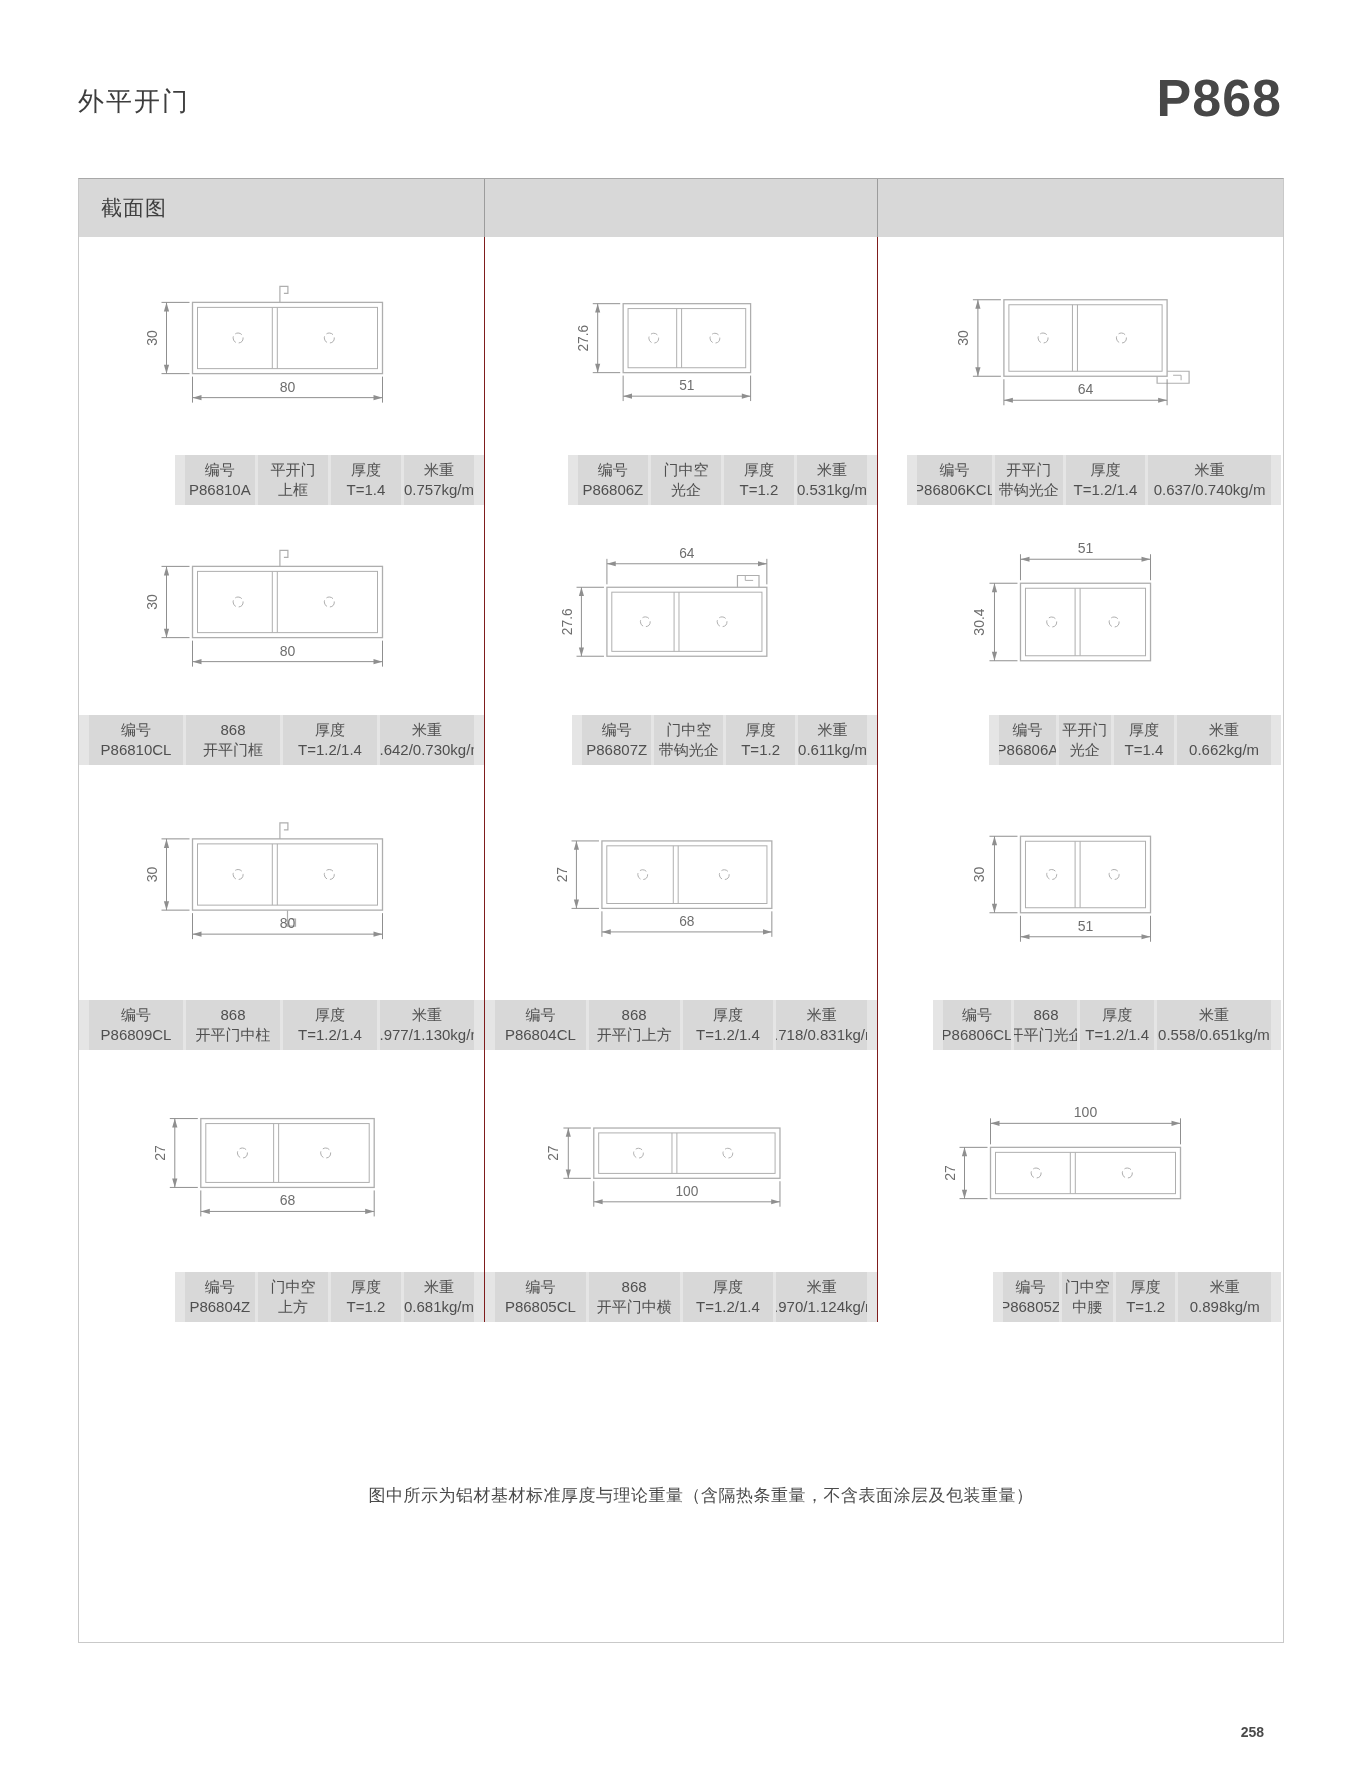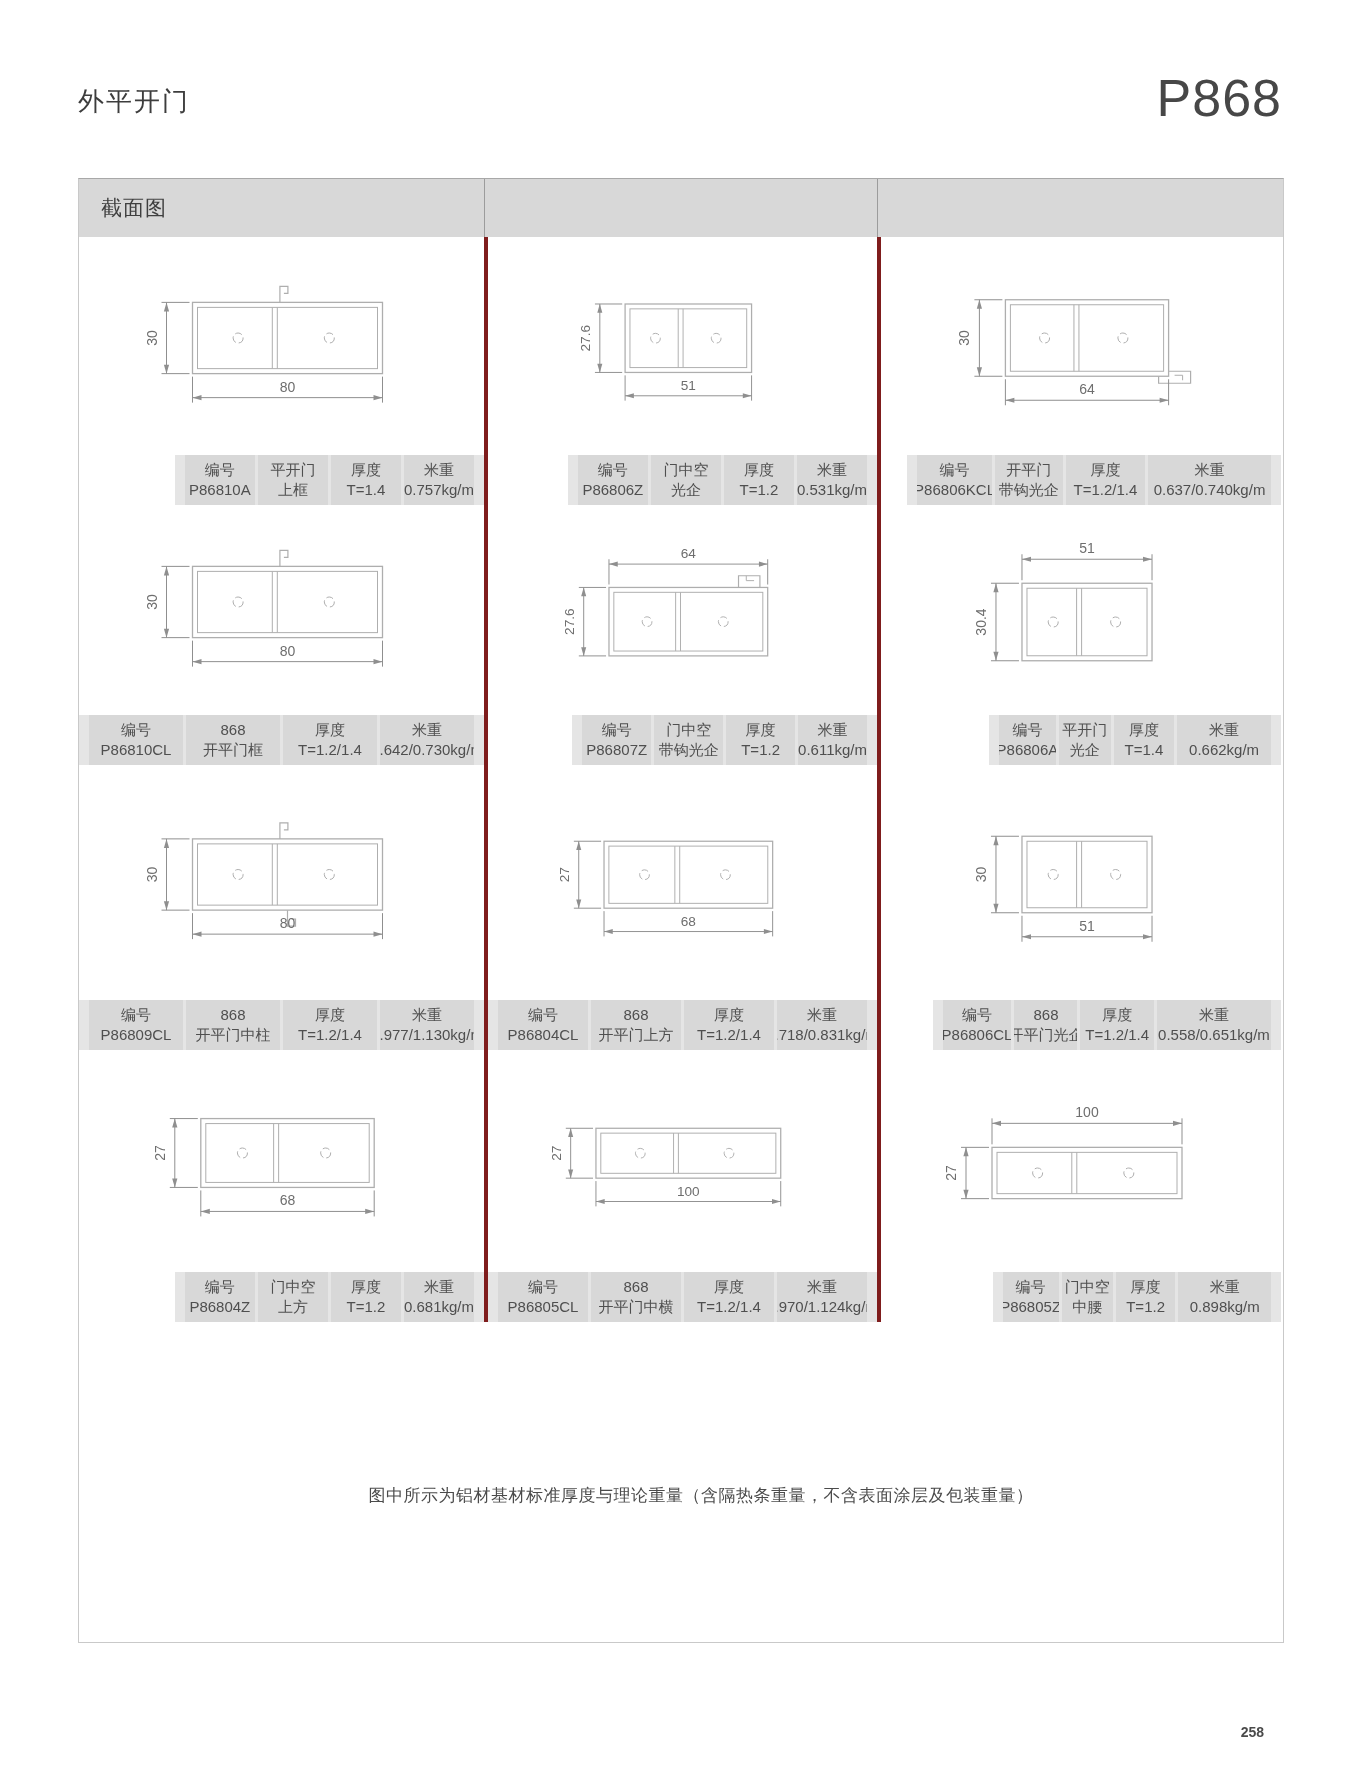--- a/index.html
+++ b/index.html
@@ -1,32 +1,32 @@
 <!DOCTYPE html>
 <html><head>
 <meta charset="utf-8">
 <style>
   html,body{margin:0;padding:0;background:#ffffff;}
   .page{
     position:relative;width:1358px;height:1770px;background:#ffffff;
     font-family:"Liberation Sans","DejaVu Sans",sans-serif;color:#4a4a4a;overflow:hidden;
   }
   .page-title{position:absolute;left:78px;top:84px;font-size:26px;color:#3d3d3d;letter-spacing:2px;}
-  .page-code{position:absolute;right:76px;top:68px;font-size:52px;font-weight:400;color:#474747;letter-spacing:1px;}
+  .page-code{position:absolute;right:76px;top:68px;font-size:52px;font-weight:700;color:#474747;letter-spacing:1px;}
   .catalog-table{
     position:absolute;left:78px;top:178px;width:1204px;
     border:1px solid #c9c9c9;border-top:1px solid #a8a8a8;box-sizing:content-box;
   }
   .table-head{display:grid;grid-template-columns:405px 393px 404px;height:58px;background:#d8d8d8;}
   .th{position:relative;}
   .th + .th{border-left:1px solid #9c9c9c;}
   .th.first{font-size:21px;color:#3f3f3f;display:flex;align-items:center;padding-left:22px;letter-spacing:1px;}
   .body-row{display:grid;grid-template-columns:405px 393px 404px;}
   .cell{display:flex;flex-direction:column;min-width:0;align-items:flex-end;}
-  .cell + .cell{border-left:4px solid #7f1d1d;}
+  .cell + .cell{border-left:1px solid #7f1d1d;}
   .drawing{position:relative;width:100%;}
   .drawing svg{display:block;}
   .info{display:grid;column-gap:3px;padding:0 10px;height:50px;background:#e5e5e5;}
   .info.std{grid-template-columns:1fr 1fr 1fr 1fr;}
   .info.wide{grid-template-columns:0.92fr 0.84fr 0.98fr 1.52fr;}
   .info-cell{
     background:#d8d8d8;display:flex;flex-direction:column;align-items:center;justify-content:center;
     font-size:15px;line-height:1.32;color:#4f4f4f;text-align:center;white-space:nowrap;overflow:hidden;
   }
   .table-footer{height:320px;box-sizing:border-box;padding:156px 0 0 40px;}

